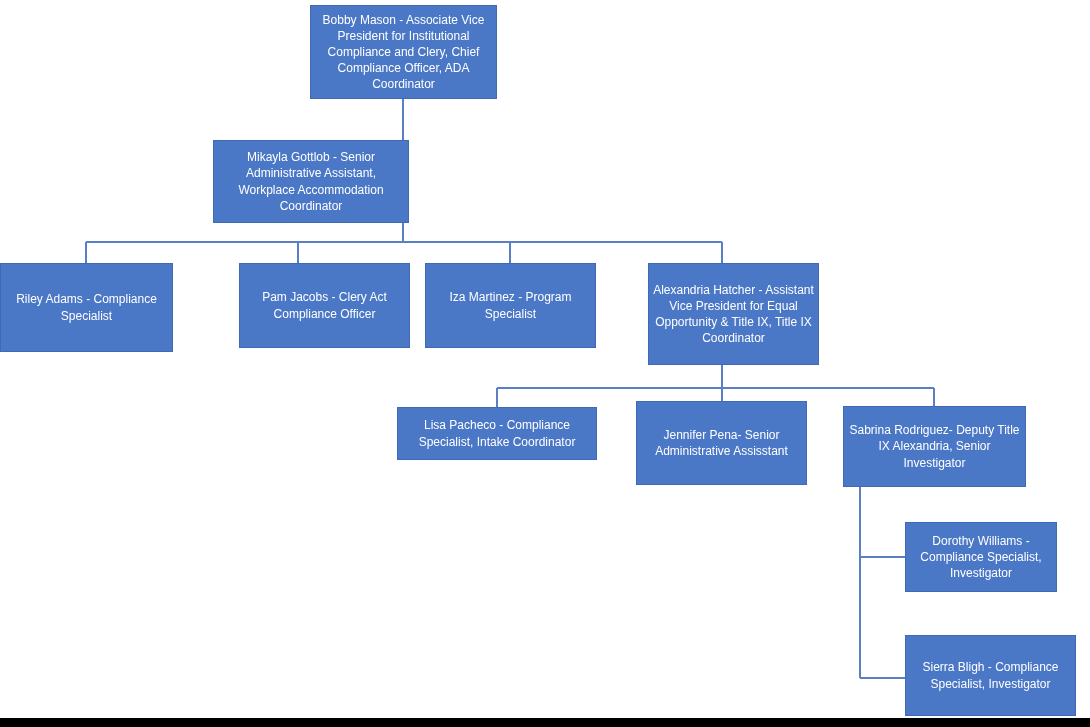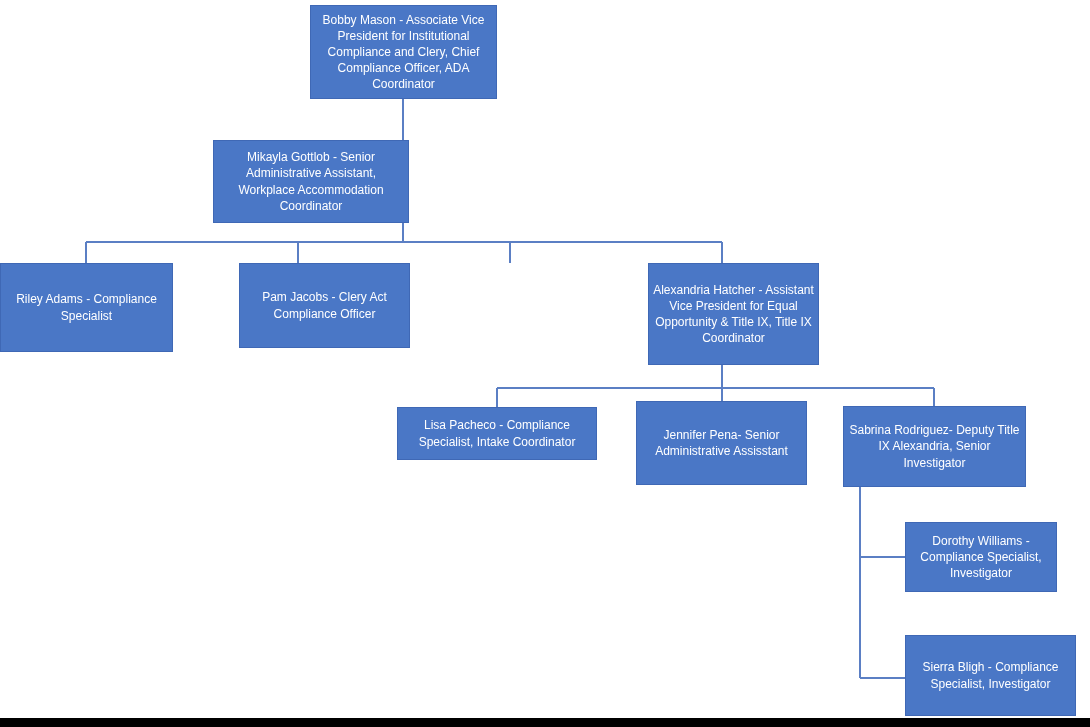--- a/index.html
+++ b/index.html
@@ -82,20 +82,21 @@
   </svg>
 
   <div class="org-node" style="left:310px; top:5px; width:187px; height:94px;">Bobby Mason - Associate Vice President for Institutional Compliance and Clery, Chief Compliance Officer, ADA Coordinator</div>
 
   <div class="org-node" style="left:213px; top:140px; width:196px; height:83px;">Mikayla Gottlob - Senior Administrative Assistant, Workplace Accommodation Coordinator</div>
 
   <div class="org-node" style="left:0px; top:263px; width:173px; height:89px;">Riley Adams - Compliance Specialist</div>
 
   <div class="org-node" style="left:213px; top:263px; width:171px; height:85px;margin-left:26px;">Pam Jacobs - Clery Act Compliance Officer</div>
 
+  <div class="org-node" style="left:425px; top:263px; width:171px; height:85px;">Iza Martinez - Program Specialist</div>
 
   <div class="org-node" style="left:648px; top:263px; width:171px; height:102px;">Alexandria Hatcher - Assistant Vice President for Equal Opportunity &amp; Title IX, Title IX Coordinator</div>
 
   <div class="org-node" style="left:636px; top:401px; width:171px; height:84px;">Jennifer Pena- Senior Administrative Assisstant</div>
 
   <div class="org-node" style="left:397px; top:407px; width:200px; height:53px;">Lisa Pacheco - Compliance Specialist, Intake Coordinator</div>
 
   <div class="org-node" style="left:843px; top:406px; width:183px; height:81px;">Sabrina Rodriguez- Deputy Title IX Alexandria, Senior Investigator</div>
 
   <div class="org-node" style="left:905px; top:522px; width:152px; height:70px;">Dorothy Williams - Compliance Specialist, Investigator</div>

